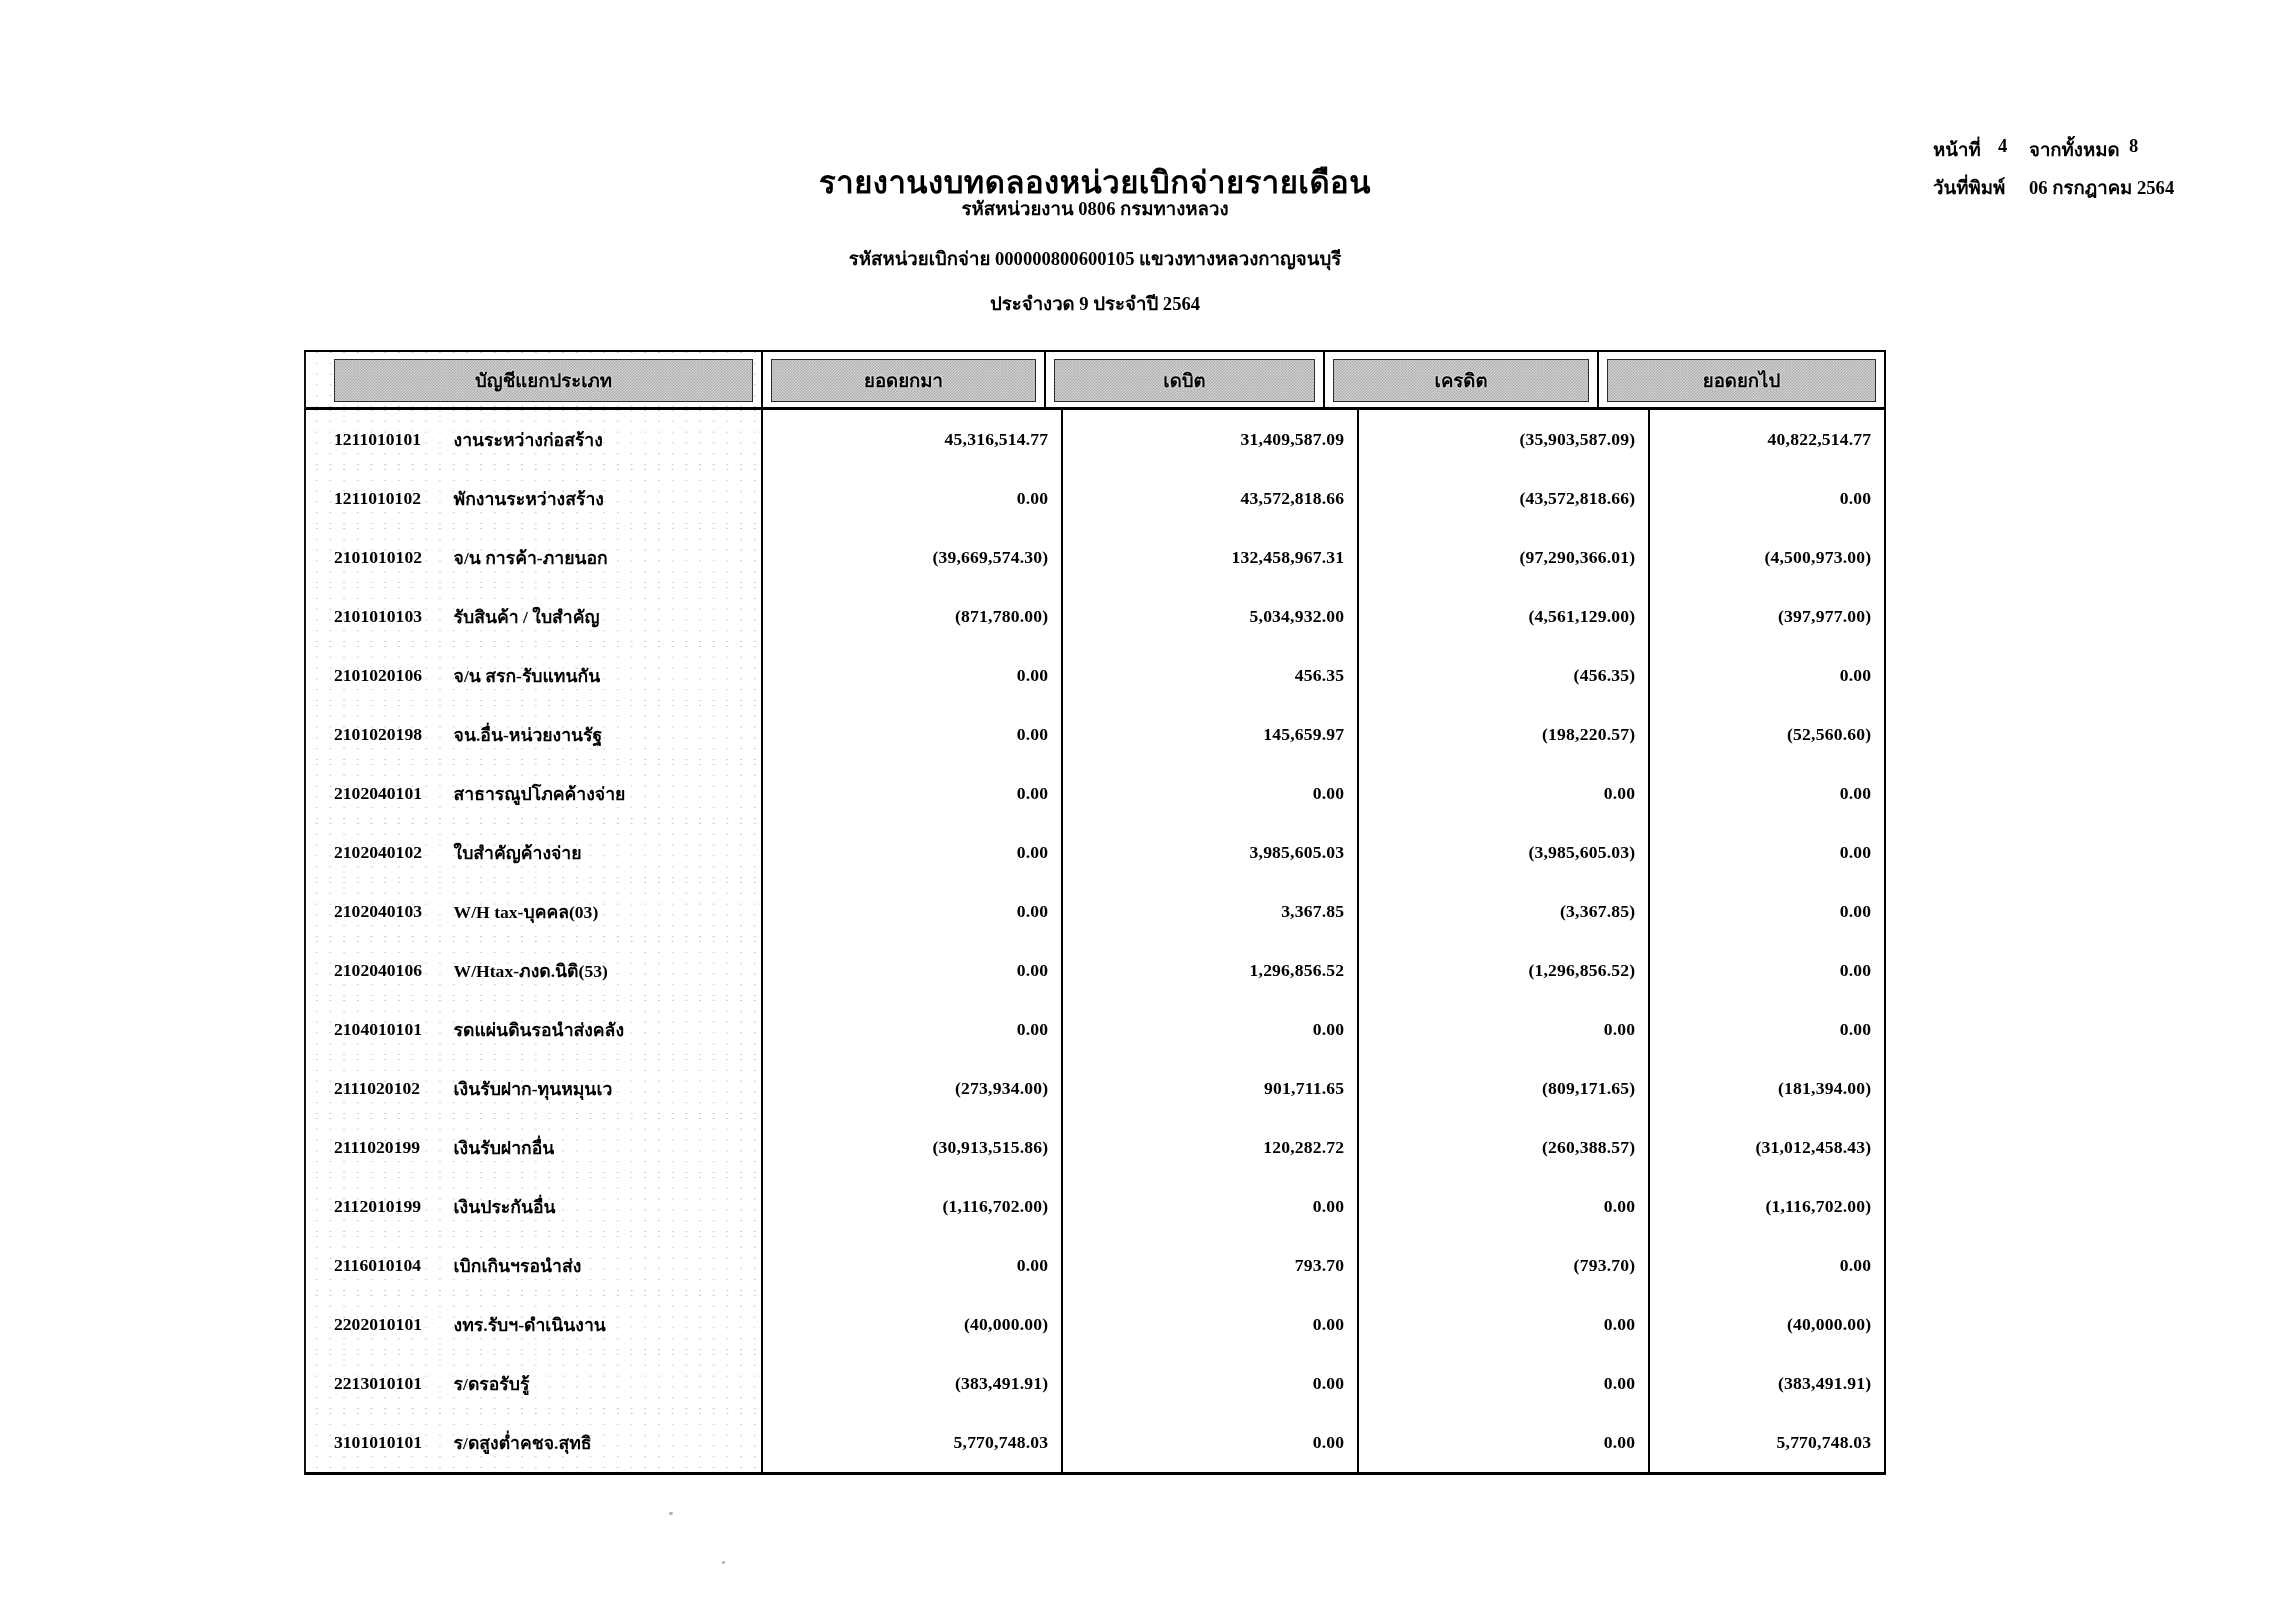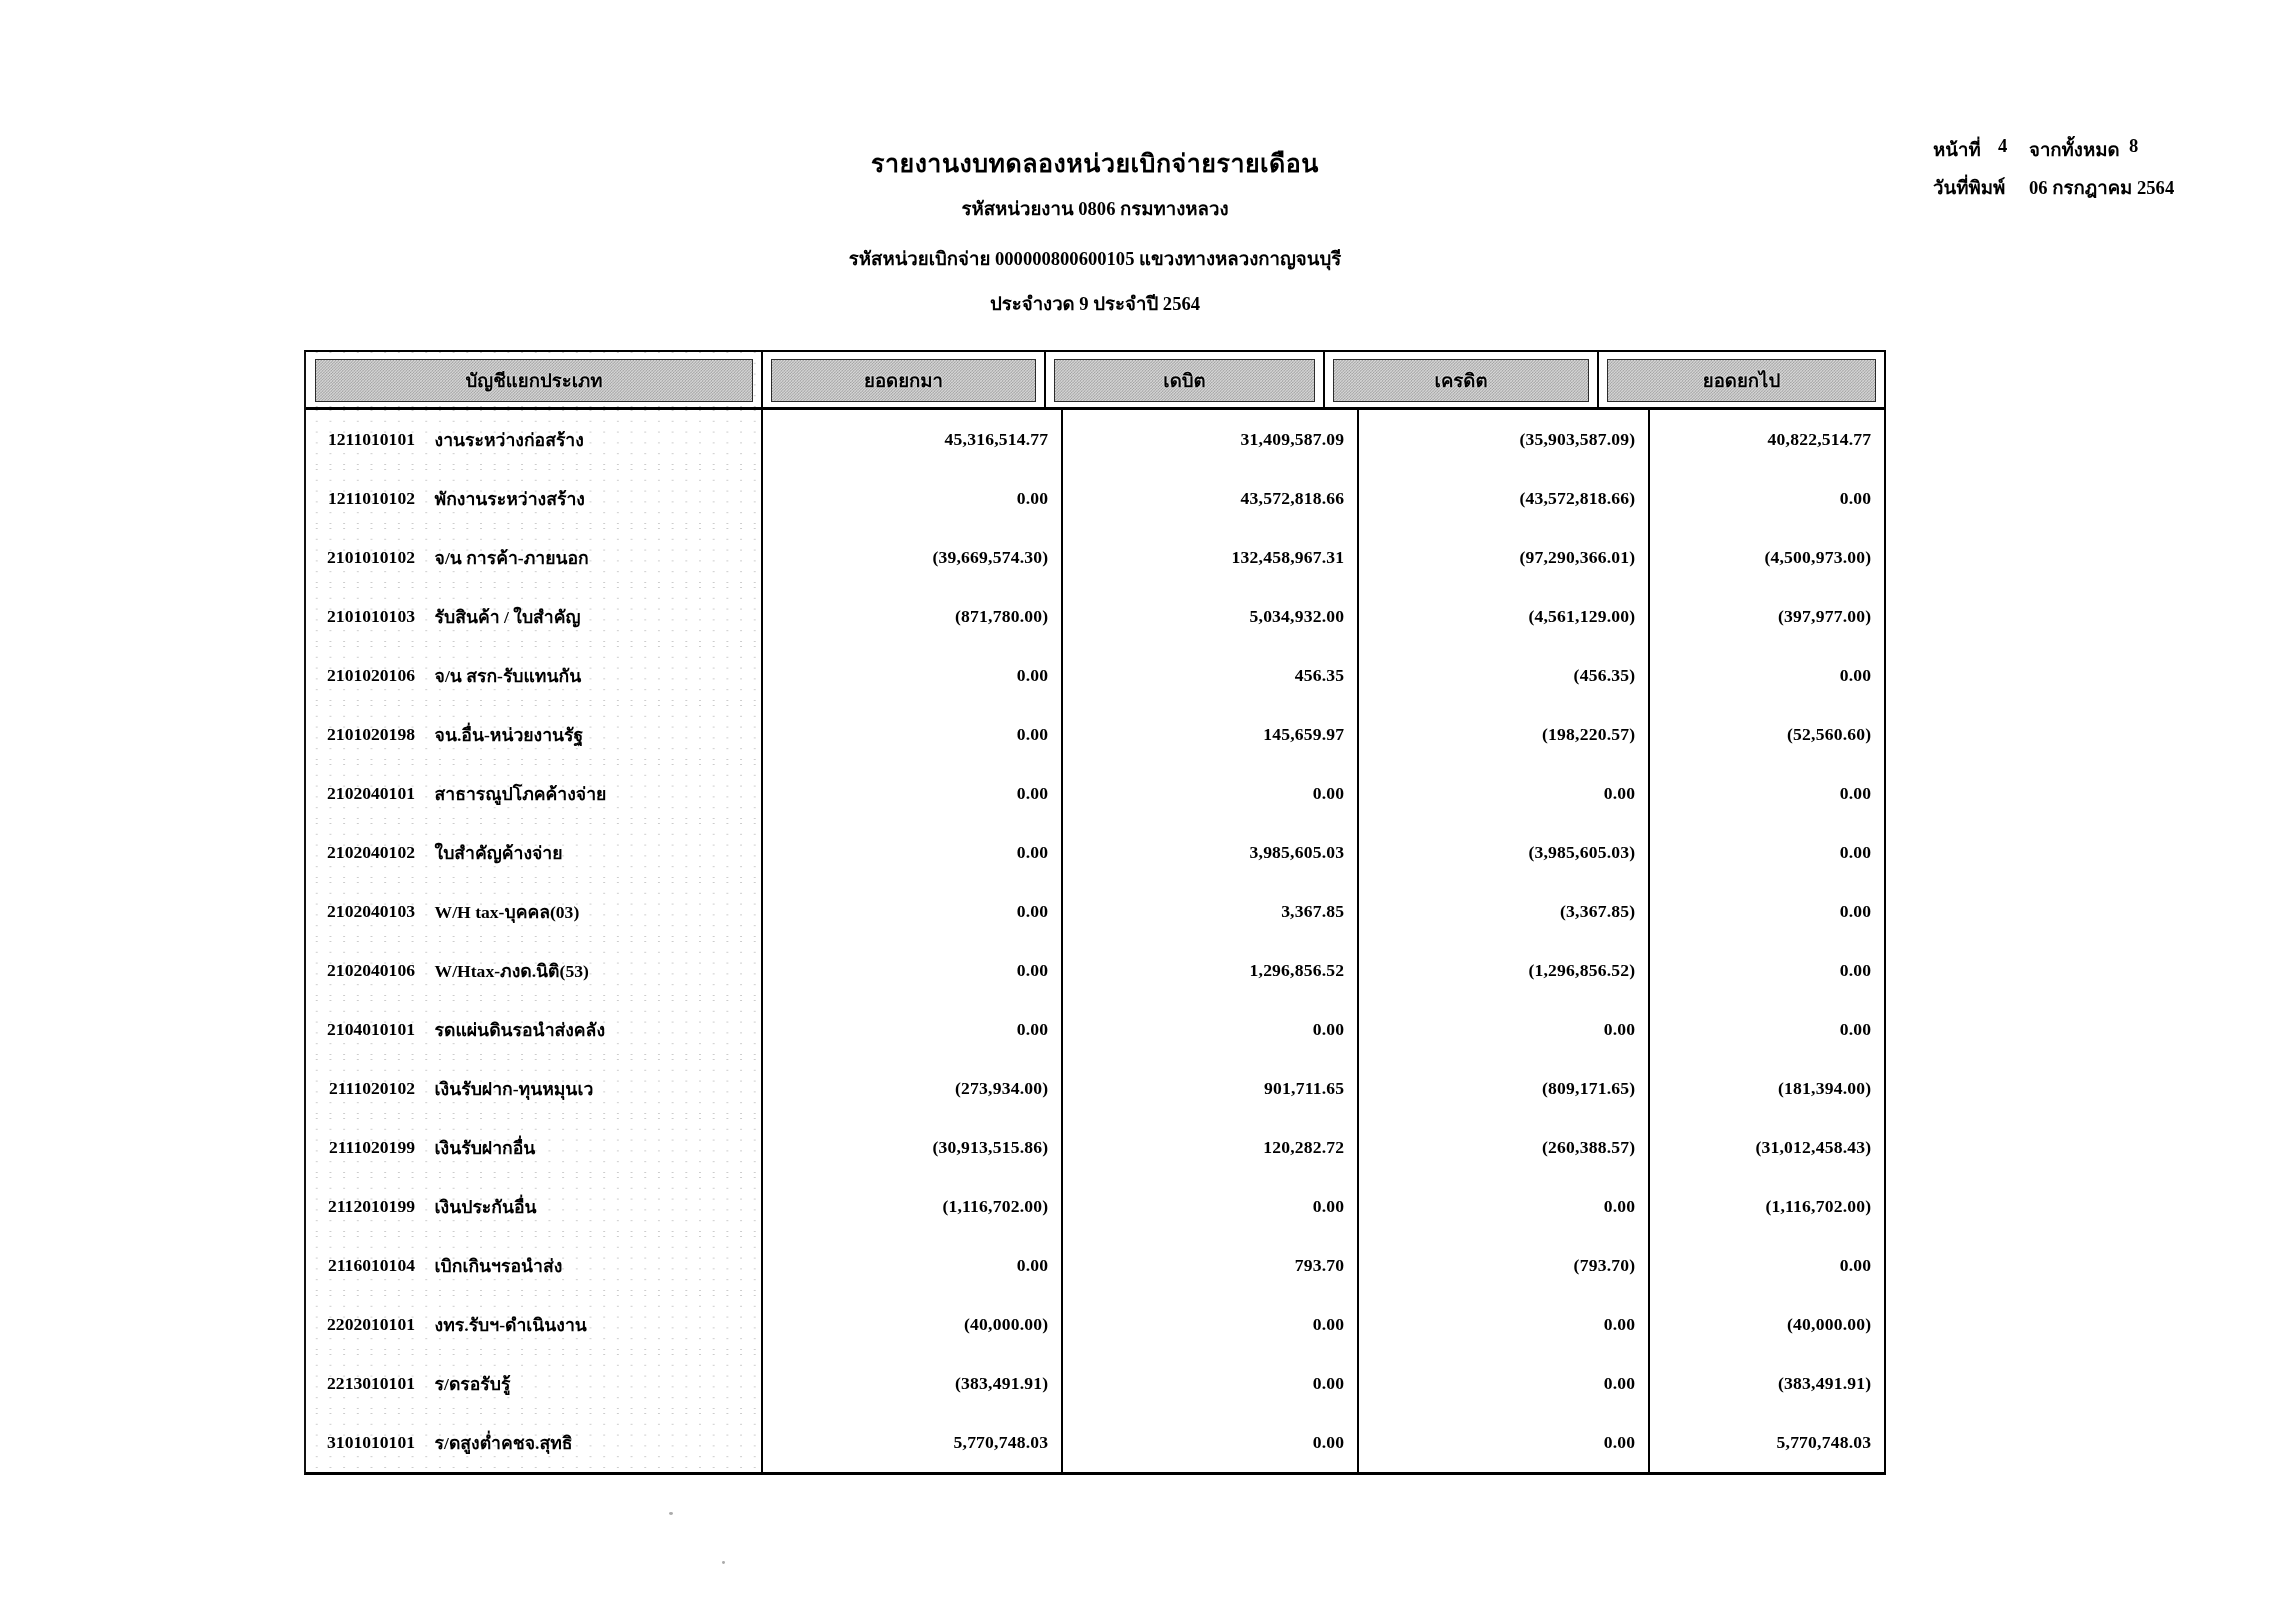--- a/index.html
+++ b/index.html
@@ -2,21 +2,21 @@
 <html><head>
 <meta charset="utf-8">
 <style>
   html,body{margin:0;padding:0;background:#fff;}
   .page{
     position:relative;width:2293px;height:1621px;background:#fff;overflow:hidden;
     font-family:"Liberation Serif","DejaVu Serif",serif;color:#000;
   }
   
   .center-line{position:absolute;left:304px;width:1582px;text-align:center;font-weight:bold;}
-  .doc-title{top:143px;font-size:25px;letter-spacing:0.5px;}
+  .doc-title{top:157px;font-size:31px;letter-spacing:0.5px;}
   .doc-sub1{top:194px;font-size:18.6px;}
   .doc-sub2{top:244px;font-size:18.6px;}
   .doc-sub3{top:289px;font-size:18.6px;}
   
   .meta{position:absolute;font-size:18.6px;font-weight:bold;white-space:nowrap;}
   .m-page-label{left:1933px;top:135px;}
   .m-page-num{left:1998px;top:135px;}
   .m-total-label{left:2029px;top:135px;}
   .m-total-num{left:2129px;top:135px;}
   .m-date-label{left:1933px;top:173px;}
@@ -37,23 +37,23 @@
     background-image:
       linear-gradient(45deg,#9d9d9d 25%,transparent 25%,transparent 75%,#9d9d9d 75%),
       linear-gradient(45deg,#9d9d9d 25%,transparent 25%,transparent 75%,#9d9d9d 75%);
     background-size:2.9px 2.9px;background-position:0 0,1.5px 1.5px;
     text-shadow:0 0 2px #e8e8e8,0 0 2px #e8e8e8;
   }
   .tr{display:flex;height:59px;gap:17px;}
   .td{box-sizing:border-box;border-right:2px solid #000;display:flex;align-items:center;
       font-size:17.6px;font-weight:600;overflow:hidden;}
   .td:last-child{border-right:none;}
-  .c1{flex:0 0 457px;padding-left:9px;gap:19.6px;
+  .c1{flex:0 0 457px;padding-left:28px;gap:19.6px;
       background-image:radial-gradient(rgba(0,0,0,.20) 0.8px,transparent 1.1px);
-      background-size:13.7px 10.8px;background-position:3.9px 5.9px;text-align:right;}
+      background-size:13.7px 10.8px;background-position:3.9px 5.9px;}
   .c2{flex:0 0 283px;}
   .c3{flex:0 0 279px;font-family:Liberation Serif, serif;}
   .c4{flex:0 0 274px;}
   .c5{flex:1 1 auto;}
   .num{justify-content:flex-end;padding-right:12.7px;letter-spacing:0.2px;}
   .code{flex:0 0 100px;white-space:nowrap;}
   .acc-name{white-space:nowrap;}
   
   .speck{position:absolute;background:#666;border-radius:50%;opacity:.55;}
   .speck-1{left:669px;top:1512px;width:3.9px;height:2.9px;}

